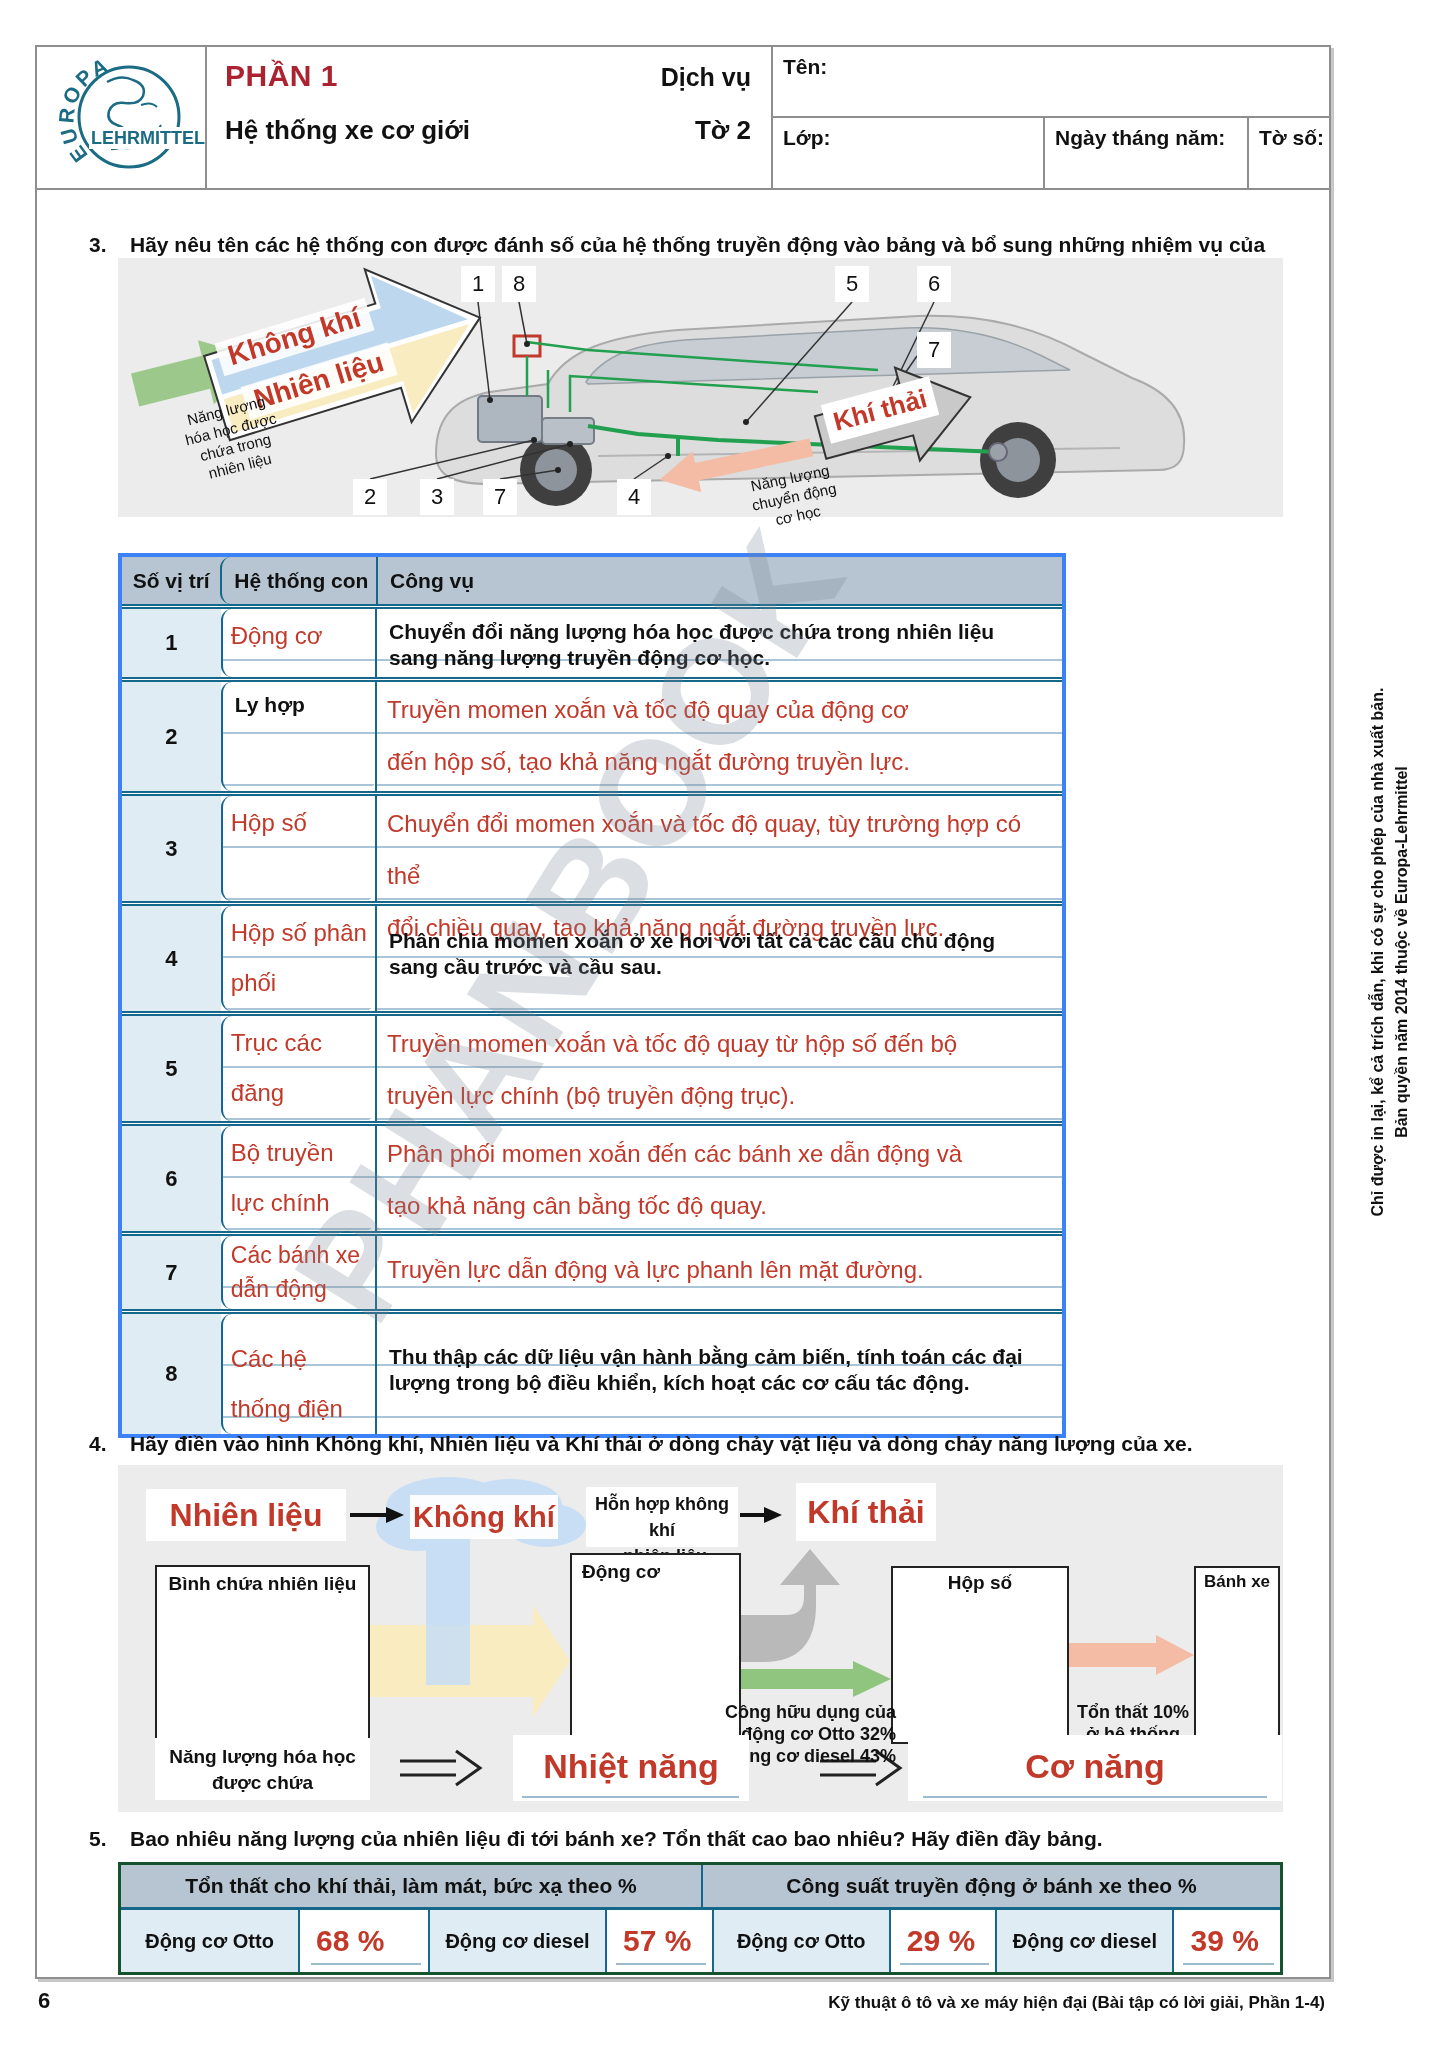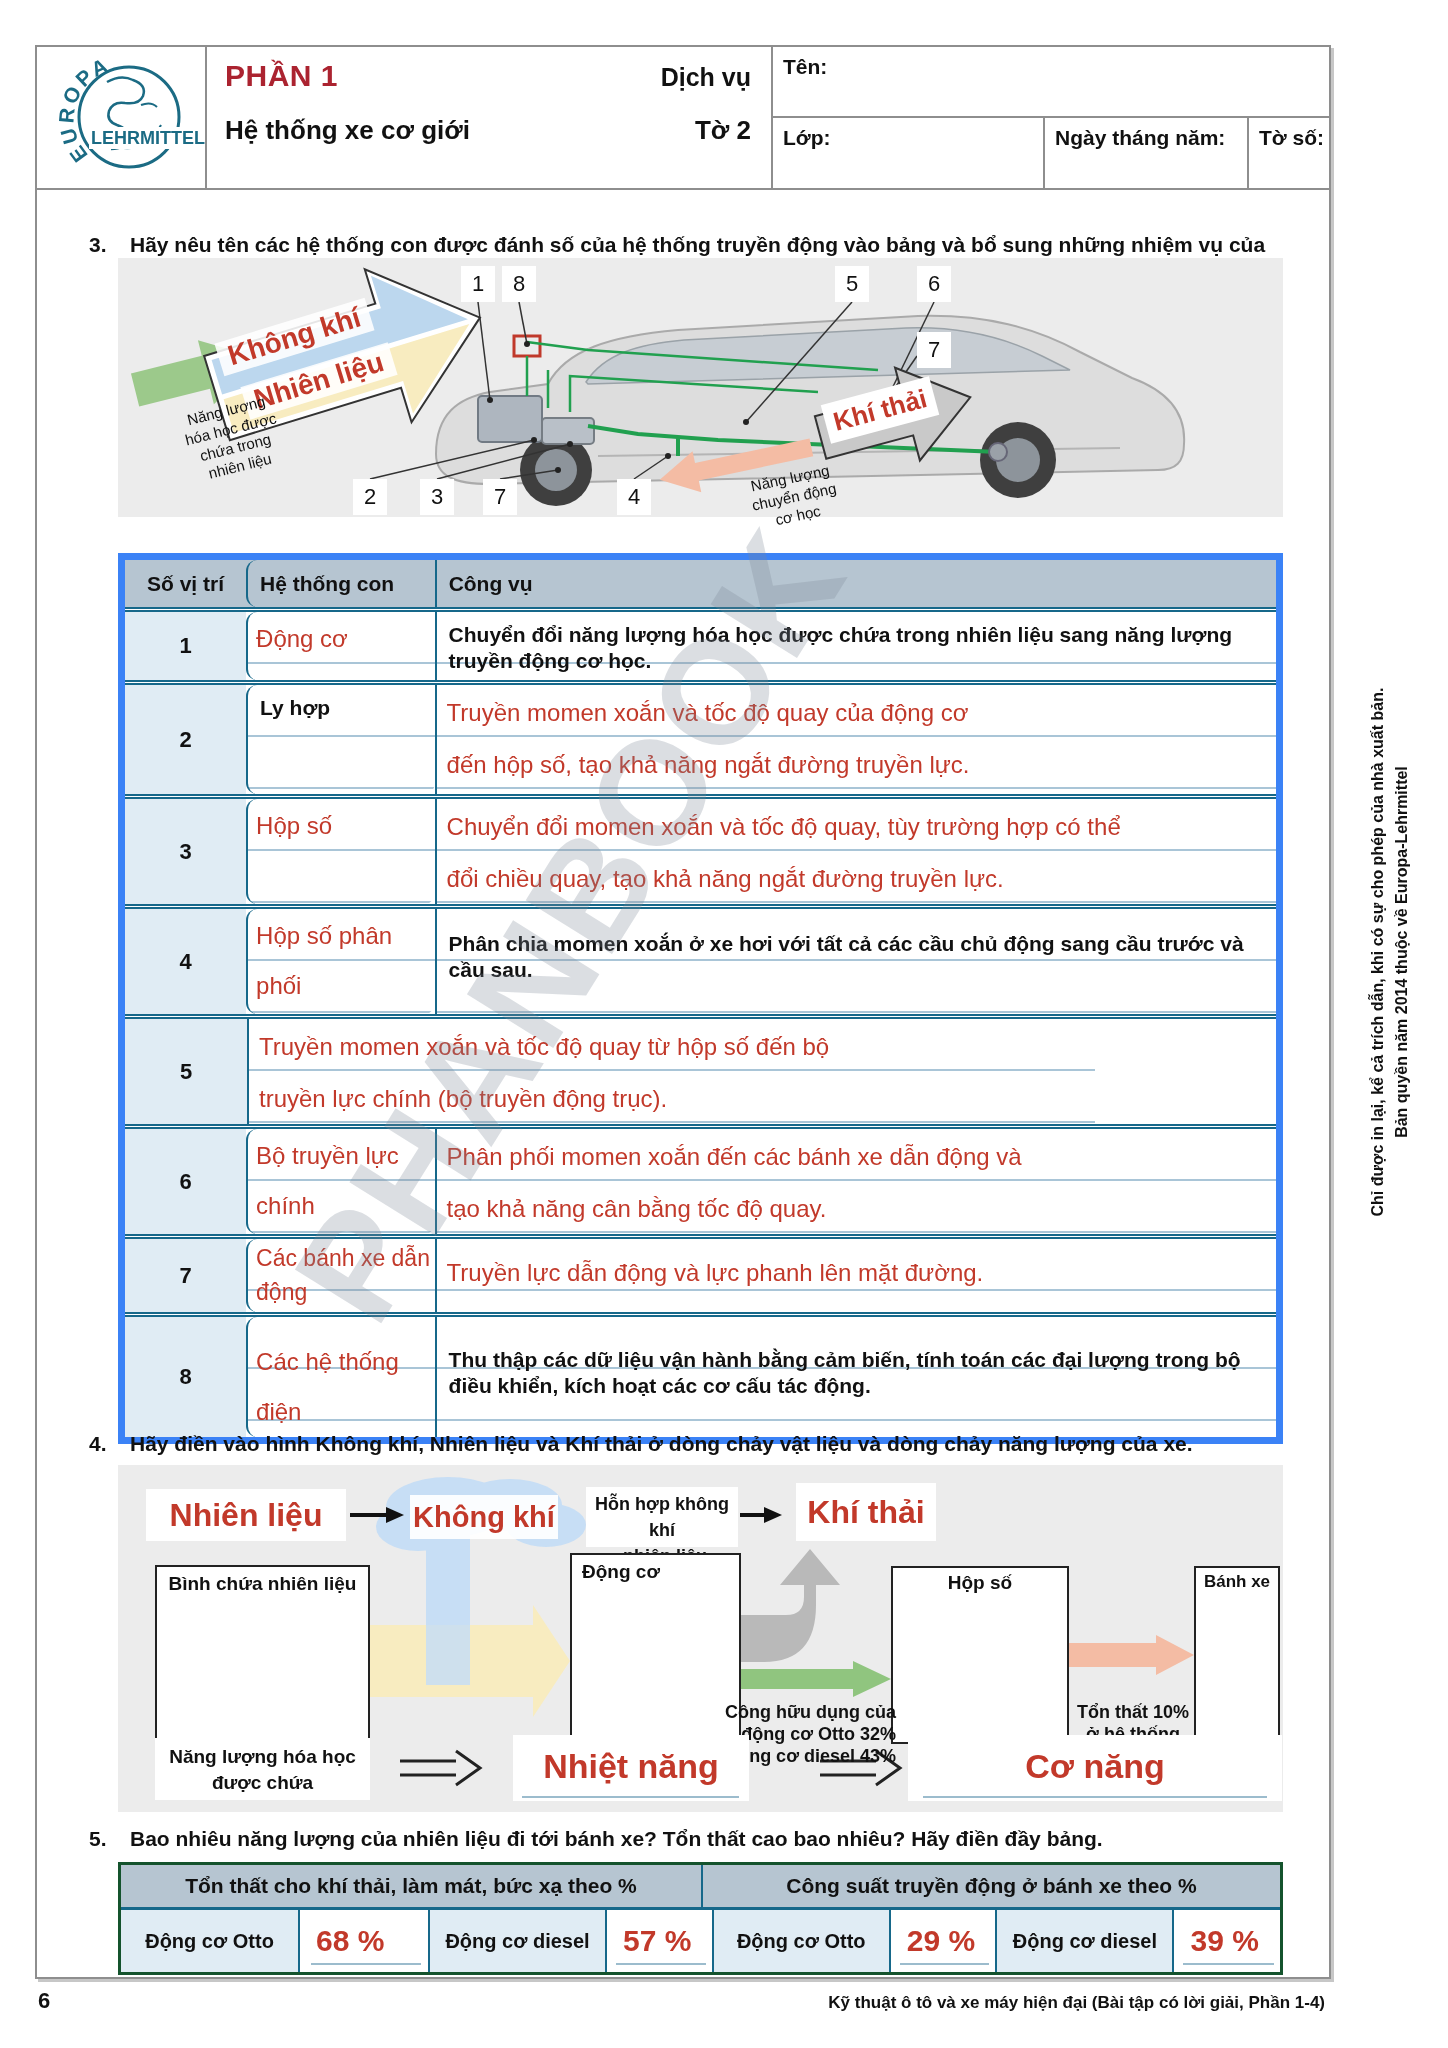--- a/index.html
+++ b/index.html
@@ -25,21 +25,21 @@
   
   .qnum{font-size:21px;font-weight:700;}
   .qtext{font-size:21px;font-weight:700;}
   
   #diagram{left:81px;top:211px;width:1165px;height:259px;background:#ececec;}
   .callout{width:34px;height:36px;background:#fff;text-align:center;line-height:36px;font-size:22px;color:#111;}
   .tiltlbl{font-size:15px;line-height:19px;text-align:center;color:#111;}
   .airfuel{font-size:28px;font-weight:700;color:#c2392a;background:rgba(255,255,255,.88);padding:1px 10px;white-space:nowrap;}
   .exhlbl{background:#fff;color:#c2392a;font-size:26px;font-weight:700;text-align:center;line-height:40px;}
   
-  #t3{left:81px;top:506px;width:1165px;border:7px solid #3b82f6;box-sizing:border-box;background:#fff;}
+  #t3{left:81px;top:506px;width:948px;border:4px solid #3b82f6;box-sizing:border-box;background:#fff;}
   .t3row{display:flex;border-top:5px double #16688a;}
   .t3row.first{border-top:none;}
   .t3c{box-sizing:border-box;border-left:2px solid #16688a;}
   .t3c.c1{border-left:none;width:122px;background:#e0ecf4;display:flex;align-items:center;justify-content:center;font-size:22px;font-weight:700;}
   .t3c.c2{width:190px;border-radius:11px;}
   .t3c.c3{width:848px;}
   .t3head{background:#b6c5d1;}
   .t3head .t3c{display:flex;align-items:center;font-size:21px;font-weight:700;padding-left:12px;background:#b6c5d1;}
   .ruled{background-image:repeating-linear-gradient(to bottom,transparent,transparent 50px,#a9c5d7 50px,#a9c5d7 52px);}
   .ans{color:#c2392a;font-size:24px;line-height:52px;padding:2px 6px 0 10px;}
@@ -246,20 +246,23 @@
       <div class="t3c c2 ruled">
           <div class="ans2">Hộp số phân phối</div>
         </div>
       <div class="t3c c3 ruled">
           <div class="prnt" style="padding-top:22px;">Phân chia momen xoắn ở xe hơi với tất cả các cầu chủ động sang cầu trước và cầu sau.</div>
         </div>
     </div>
 
     <div class="t3row" style="height:105px;">
       <div class="t3c c1">5</div>
+      <div class="t3c c2 ruled">
+          <div class="ans2">Trục các đăng</div>
+        </div>
       <div class="t3c c3 ruled">
         <div class="ans">Truyền momen xoắn và tốc độ quay từ hộp số đến bộ</div>
         <div class="ans" style="padding-top:0;">truyền lực chính (bộ truyền động trục).</div>
       </div>
     </div>
 
     <div class="t3row" style="height:105px;">
       <div class="t3c c1">6</div>
       <div class="t3c c2 ruled">
           <div class="ans2">Bộ truyền lực chính</div>

